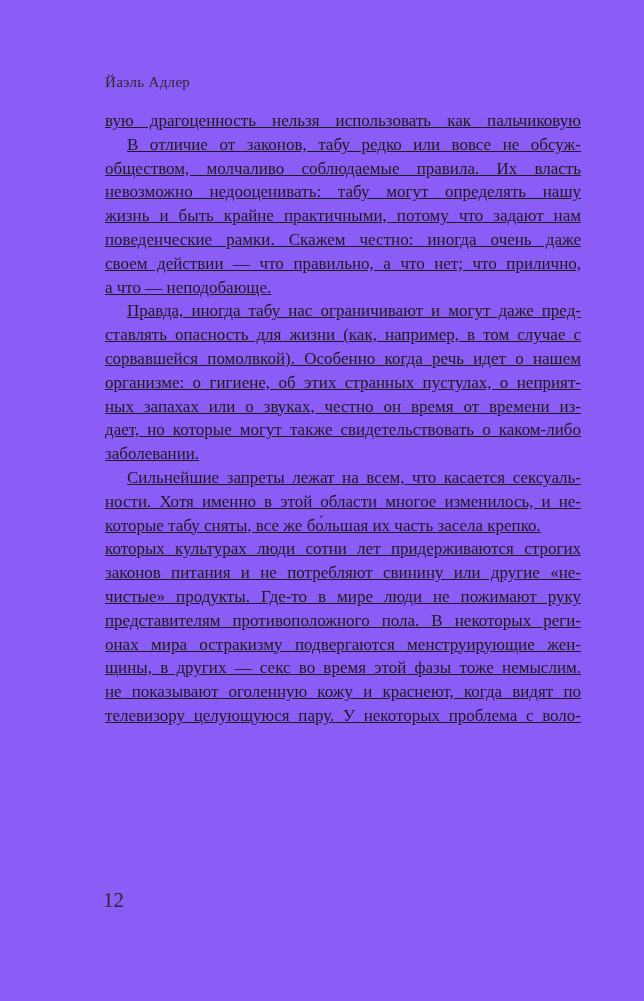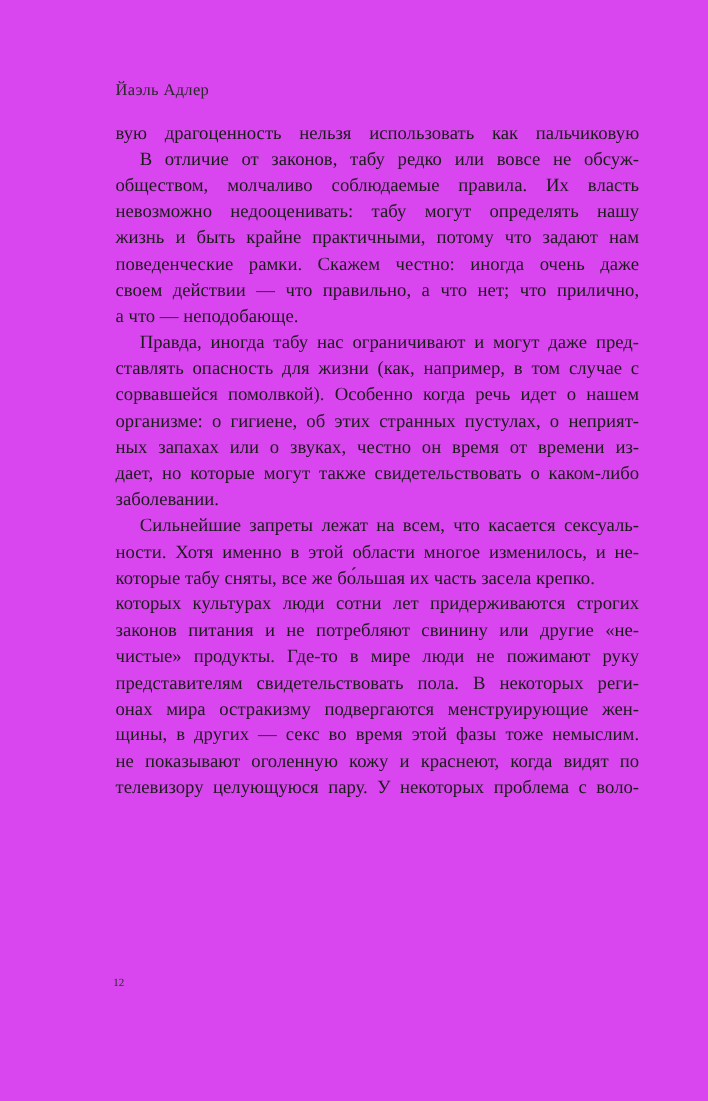--- a/index.html
+++ b/index.html
@@ -4,21 +4,21 @@
 <style>
   html, body {
     margin: 0;
     padding: 0;
     background: #ffffff;
   }
   .page {
     position: relative;
     width: 644px;
     height: 1001px;
-    background: #d946ef;
+    background: #8b5cf6;
     overflow: hidden;
     font-family: "Liberation Serif", serif;
     color: #1c1c1c;
   }
   .running-head {
     position: absolute;
     left: 105px;
     top: 74px;
     font-size: 15px;
     color: #2a2a2a;
@@ -32,35 +32,36 @@
     font-size: 17px;
     line-height: 23.8px;
   }
   .para {
     margin: 0;
     padding: 0;
   }
   .line {
     text-align: justify;
     text-align-last: justify;
+    text-decoration: underline;
   }
   .line.last {
     text-align-last: left;
   }
   .line.just-last {
     text-align-last: justify;
   }
   .line.indent {
     text-indent: 22px;
   }
   .folio {
     position: absolute;
     left: 103px;
     top: 888px;
-    font-size: 10px;
+    font-size: 21px;
     color: #2a2a2a;
   }
 </style>
 </head>
 <body>
 
 <div class="page">
   <div class="running-head">Йаэль Адлер</div>
 
   <div class="text-block">
@@ -87,21 +88,21 @@
       </div>
       <div class="para">
         <div class="line indent">Сильнейшие запреты лежат на всем, что касается сексуаль-</div>
         <div class="line">ности. Хотя именно в этой области многое изменилось, и не-</div>
         <div class="line last">которые табу сняты, все же бо́льшая их часть засела крепко.</div>
       </div>
       <div class="para">
         <div class="line">которых культурах люди сотни лет придерживаются строгих</div>
         <div class="line">законов питания и не потребляют свинину или другие «не-</div>
         <div class="line">чистые» продукты. Где-то в мире люди не пожимают руку</div>
-        <div class="line">представителям свидетельствовать пола. В некоторых реги-</div>
+        <div class="line">представителям противоположного пола. В некоторых реги-</div>
         <div class="line">онах мира остракизму подвергаются менструирующие жен-</div>
         <div class="line">щины, в других — секс во время этой фазы тоже немыслим.</div>
         <div class="line">не показывают оголенную кожу и краснеют, когда видят по</div>
         <div class="line just-last">телевизору целующуюся пару. У некоторых проблема с воло-</div>
       </div>
     </div>
 
   <div class="folio">12</div>
 </div>
 

